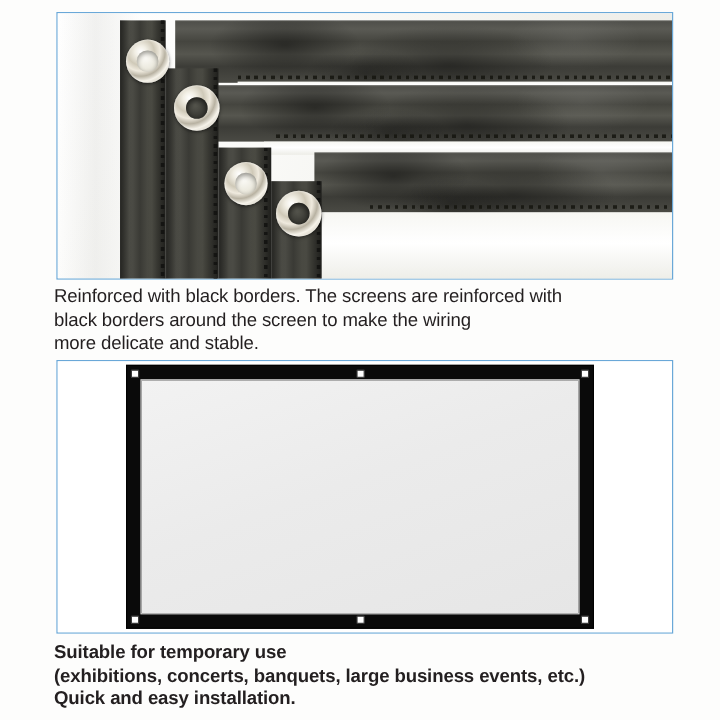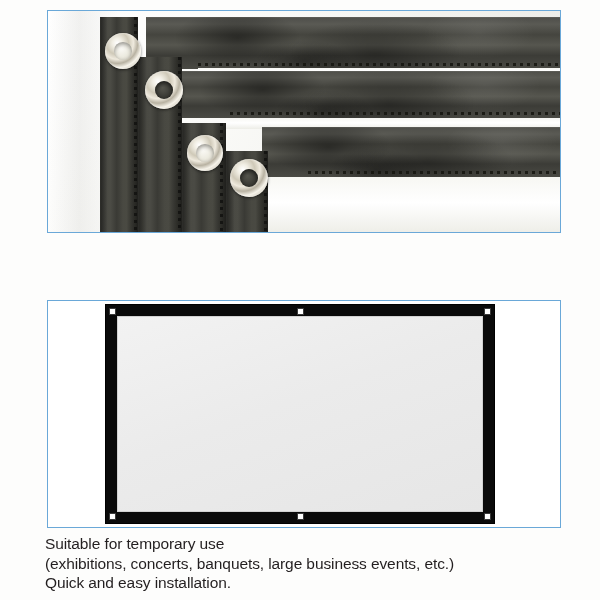--- a/index.html
+++ b/index.html
@@ -199,21 +199,21 @@
     position: absolute;
     left: 45px;
     width: 520px;
     color: #231f20;
     font-size: 15.5px;
     line-height: 19.5px;
     letter-spacing: -0.1px;
     white-space: pre-line;
   }
   #caption-top { top: 238px; }
-  #caption-bottom { top: 534px; }
+  #caption-bottom { top: 534px; font-weight: bold; }
 </style>
 </head>
 <body>
 
 <div class="page">
 
   <div class="panel" id="panel-grommets">
     <div class="photo-grommets">
 
       <div class="sheet-fold" style="left:0; top:0; width:70px; height:223px;"></div>
@@ -255,20 +255,23 @@
       <div class="grommet" style="left:139px; top:124px; width:36px; height:36px;">
         <div class="hole"></div>
       </div>
       <div class="grommet dark" style="left:182px; top:148px; width:38px; height:38px;">
         <div class="hole"></div>
       </div>
 
     </div>
   </div>
 
+  <div class="caption" id="caption-top">Reinforced with black borders. The screens are reinforced with
+black borders around the screen to make the wiring
+more delicate and stable.</div>
 
   <div class="panel" id="panel-screen">
     <div class="photo-screen">
       <div class="screen-frame">
         <div class="screen-surface"></div>
 
         <div class="eyelet" style="left:3px;  top:3px;"></div>
         <div class="eyelet" style="left:191px;top:3px;"></div>
         <div class="eyelet" style="right:3px; top:3px;"></div>
         <div class="eyelet" style="left:3px;  bottom:3px;"></div>

